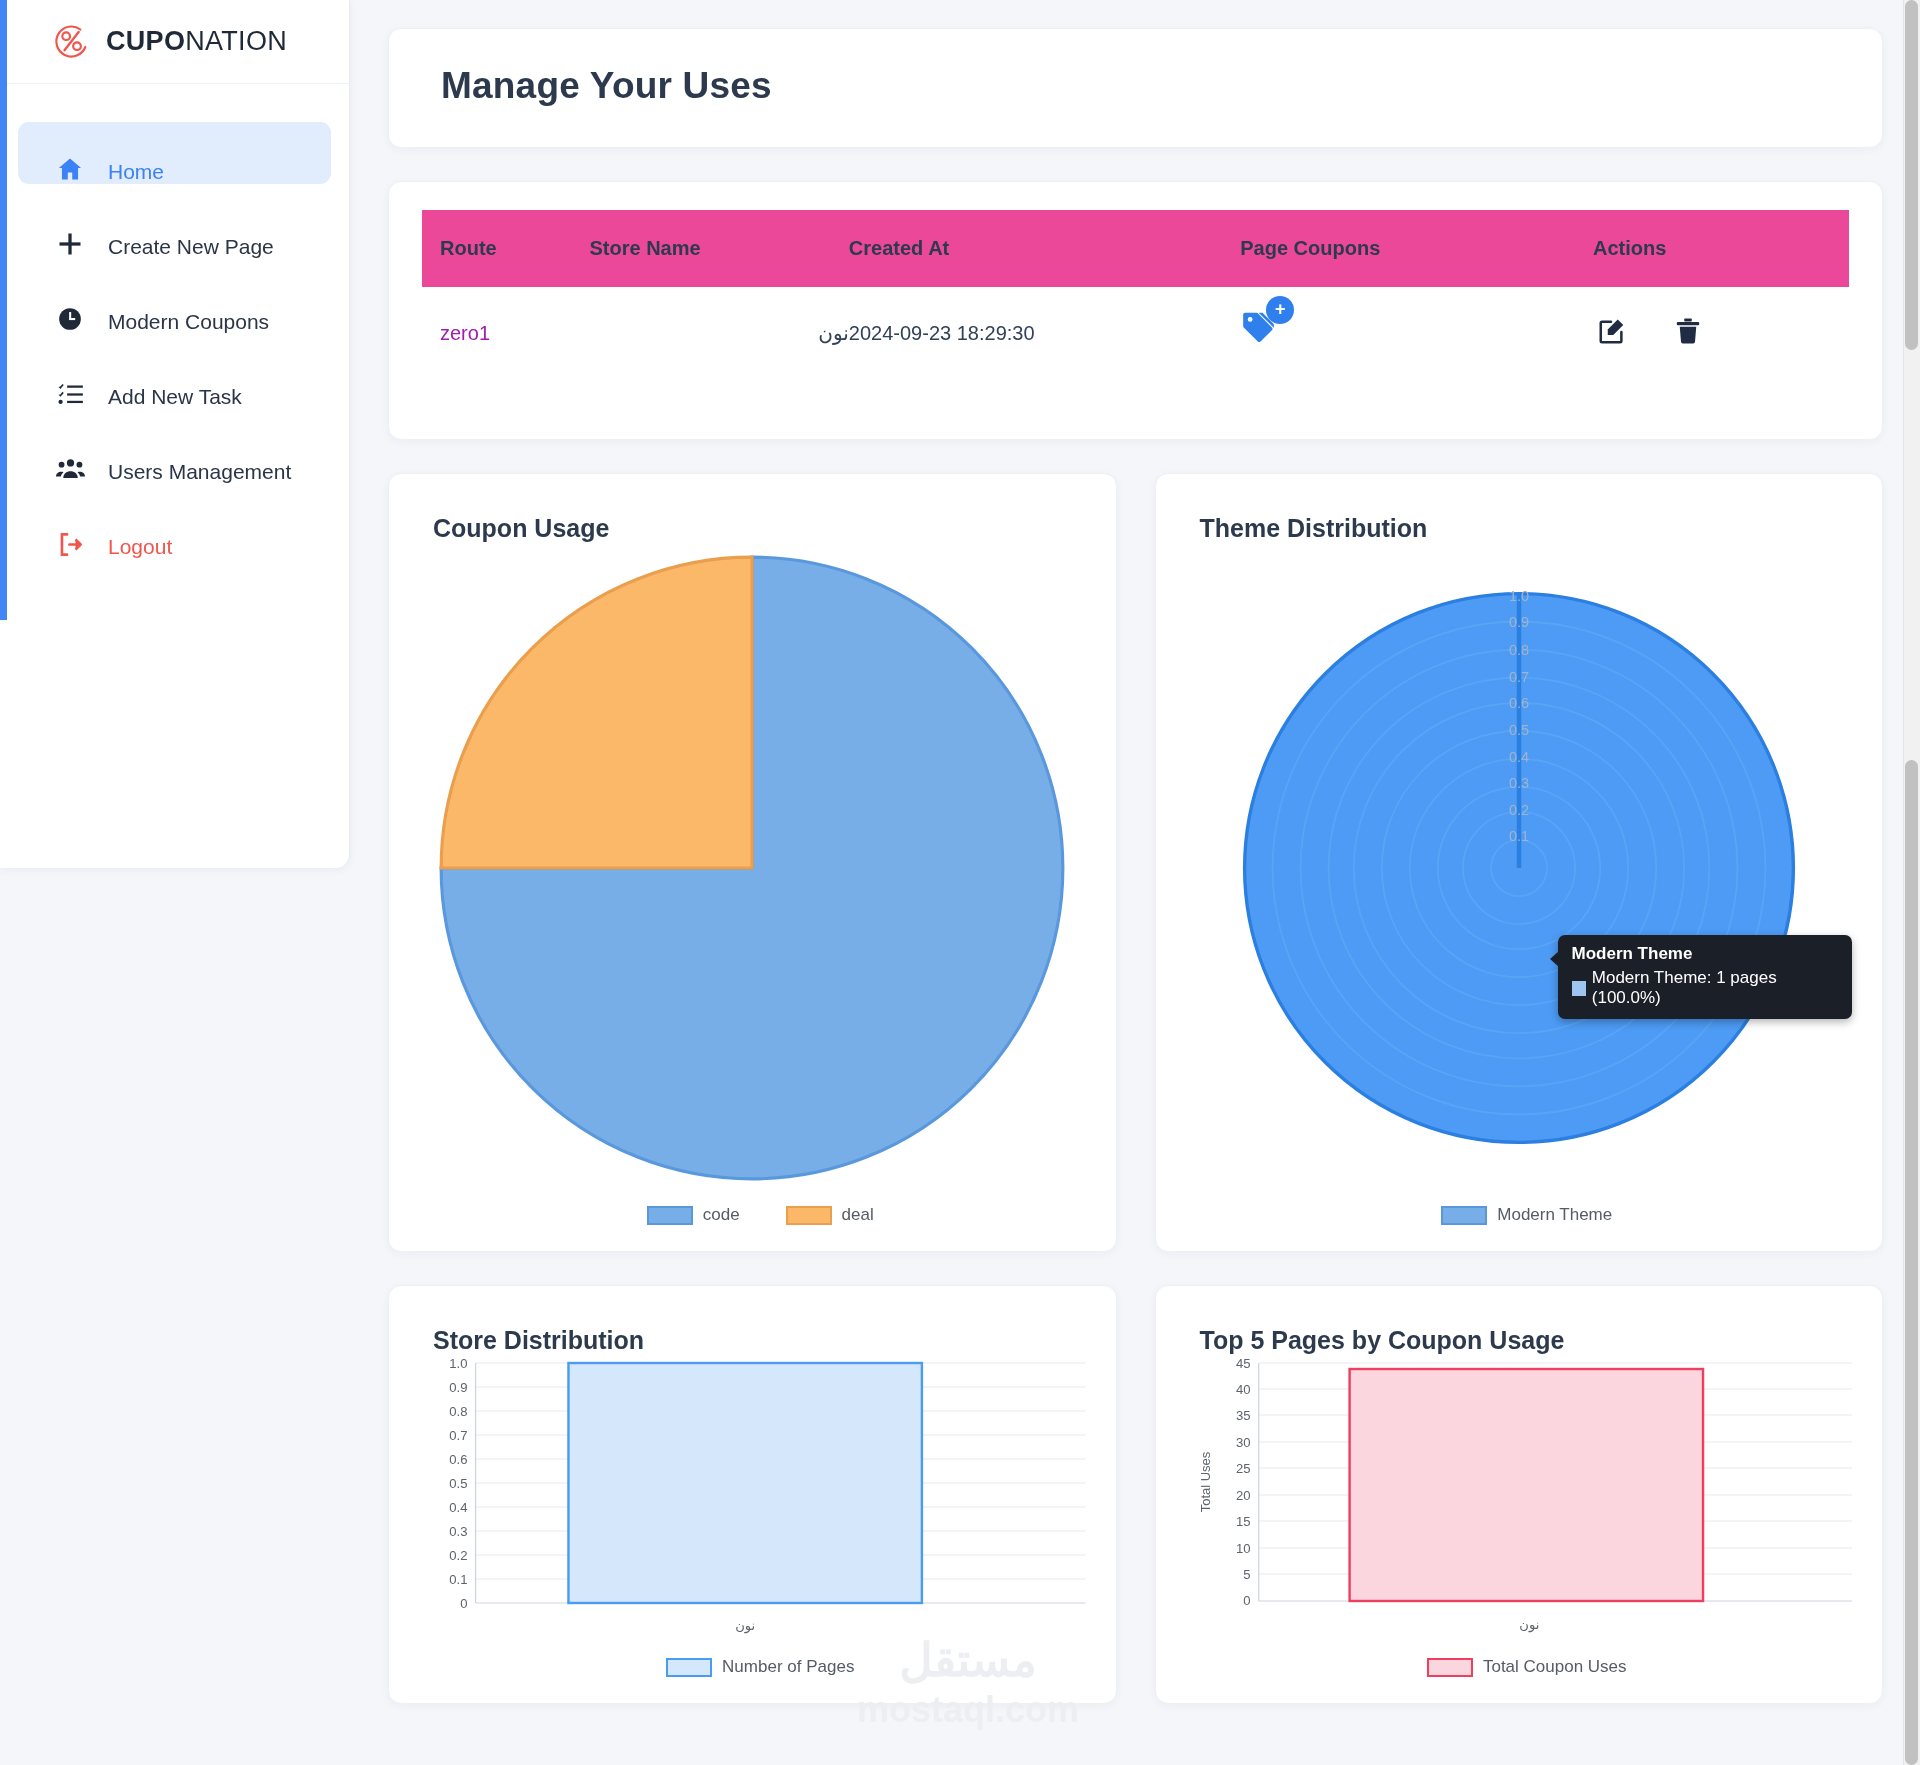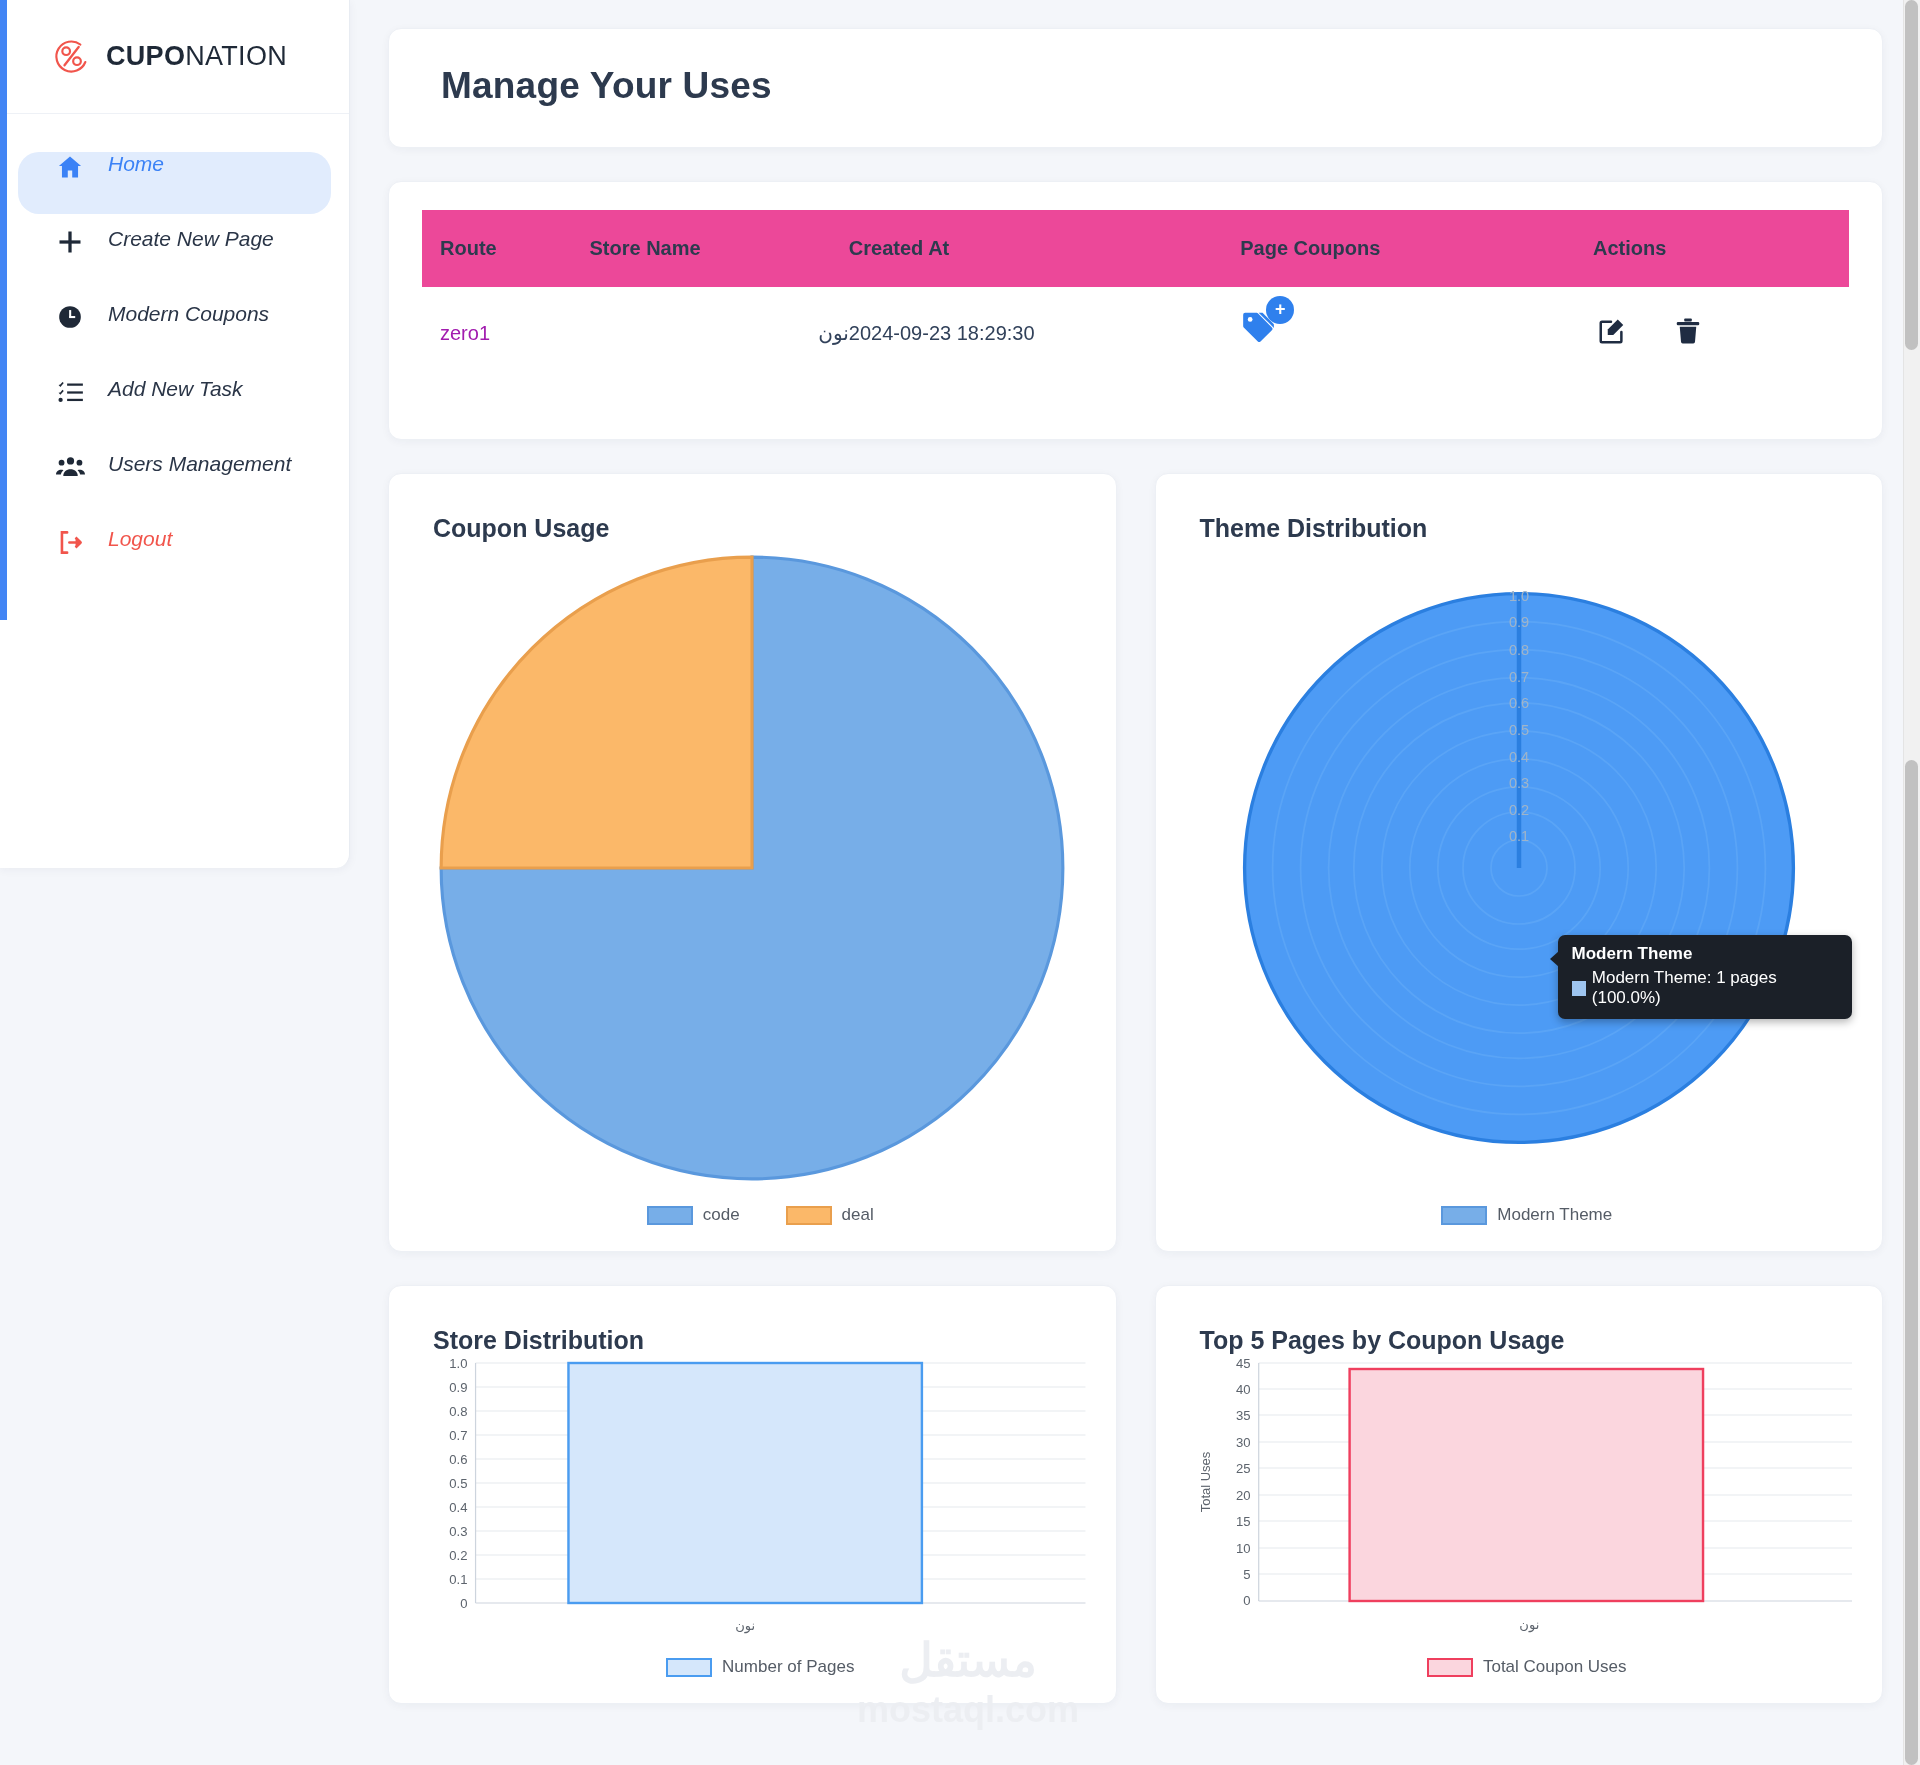--- a/index.html
+++ b/index.html
@@ -19,39 +19,38 @@
     border-right: 1px solid #e8ecf2;
     border-bottom-right-radius: 14px;
     box-shadow: 0 2px 10px rgba(30,45,80,0.05);
   }
   #sidebar-accent {
     position: absolute; left: 0; top: 0;
     width: 7px; height: 620px;
     background: #4285f4;
   }
   #brand {
-    height: 114px;
+    height: 84px;
     display: flex; align-items: center;
     padding-left: 52px;
     border-bottom: 1px solid #eef1f6;
   }
   #brand-logo { width: 40px; height: 40px; margin-right: 14px; flex: 0 0 auto; }
   #brand-text {
     font-size: 27px; font-weight: bold; letter-spacing: .3px;
     color: #1f2937;
   }
   #brand-text .thin { font-weight: 400; }
   #nav { padding: 38px 18px 0 18px; }
   .nav-item {
-    display: flex; align-items: flex-start;
+    display: flex; align-items: flex-end;
     height: 62px; padding-left: 37px;
-    border-radius: 21px; margin-bottom: 13px;
+    border-radius: 11px; margin-bottom: 13px;
     color: #2a3547; font-size: 21px;
     cursor: pointer;
-    font-style: italic;
   }
   .nav-item.active { background: #e1ecfd; color: #3b82f6; }
   .nav-item .nav-icon {
     width: 30px; height: 30px; margin-right: 23px;
     display: flex; align-items: center; justify-content: center;
     flex: 0 0 auto;
   }
   .nav-item.logout { color: #f1554c; }
 
   

